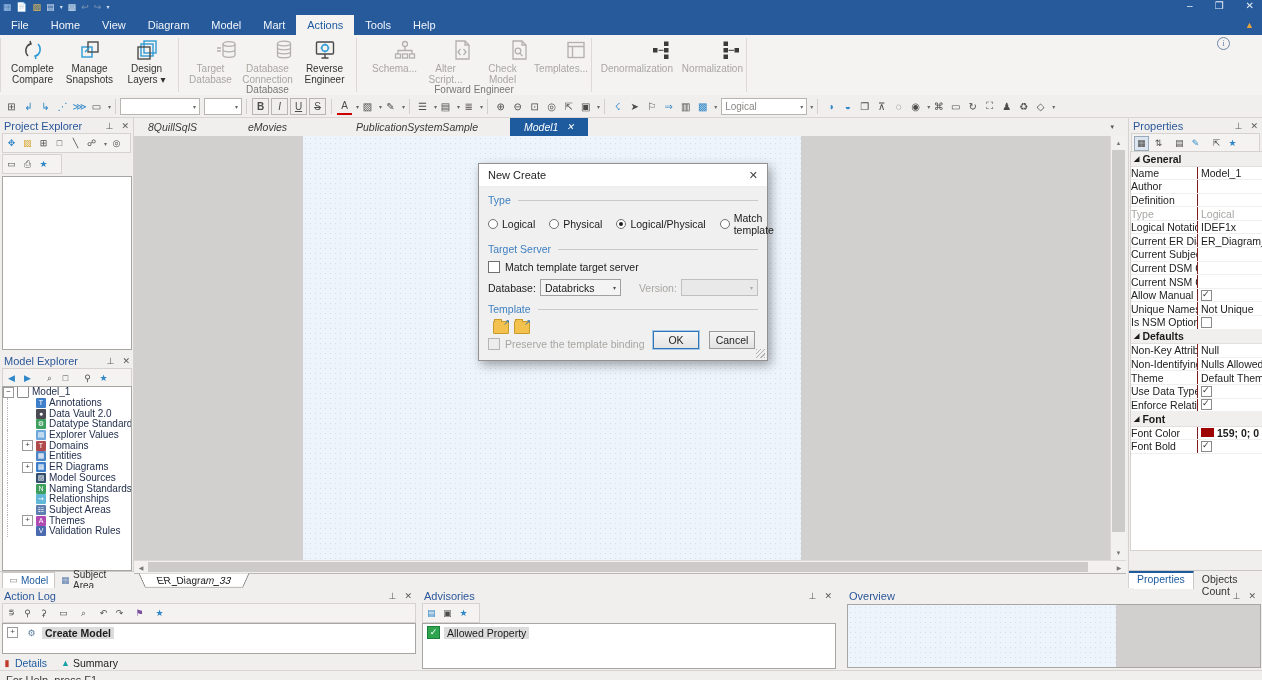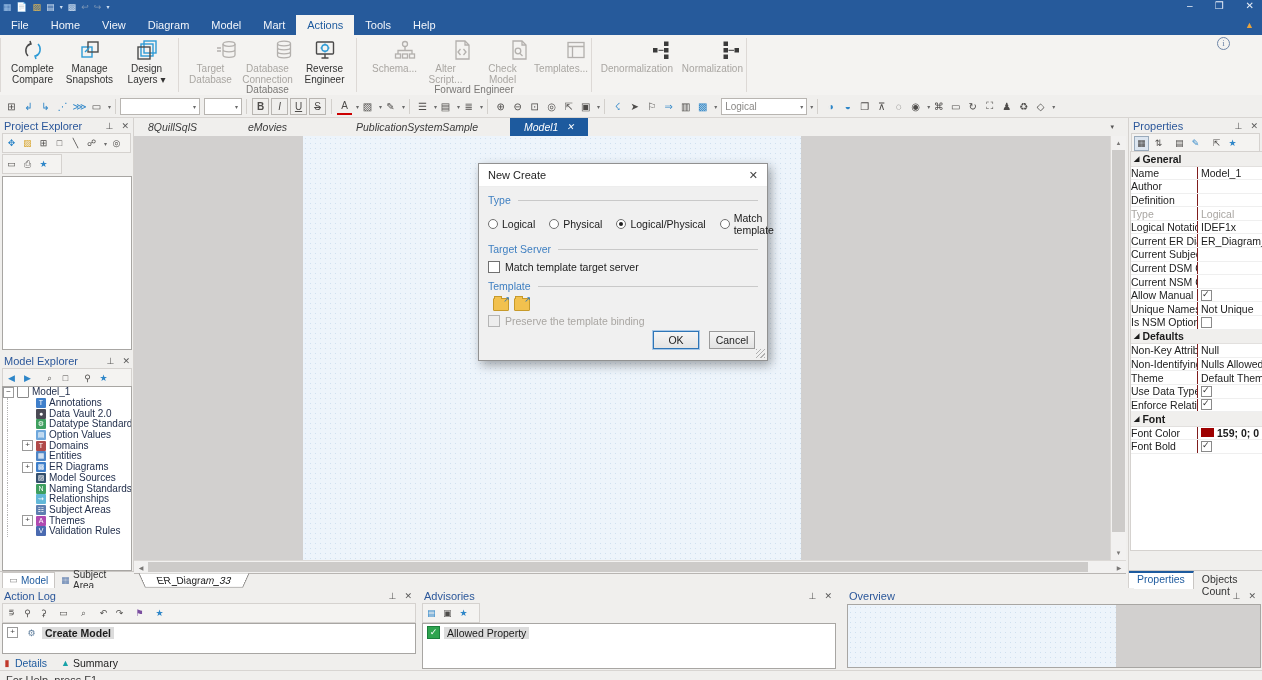--- a/index.html
+++ b/index.html
@@ -456,21 +456,21 @@
       <div class="trow">
           <span class="indent"></span>
           <span class="texp none"></span>
           <span class="ticon" style="background:#3f9f5f">⚙</span>
           <span>Datatype Standards</span>
         </div>
       <div class="trow">
           <span class="indent"></span>
           <span class="texp none"></span>
           <span class="ticon" style="background:#6fa8dc">▤</span>
-          <span>Option Values</span>
+          <span>Explorer Values</span>
         </div>
       <div class="trow">
           <span class="indent"></span>
           <span class="texp">+</span>
           <span class="ticon" style="background:#b04a4a">T</span>
           <span>Domains</span>
         </div>
       <div class="trow">
           <span class="indent"></span>
           <span class="texp none"></span>
@@ -588,20 +588,32 @@
         </span>
       <span class="ritem">
           <span class="radio"></span>
           <span>Match template</span>
         </span>
     </div>
     <div class="dsec">Target Server</div>
     <div class="drow">
       <span class="dcheck"></span>
       <span>Match template target server</span>
+    </div>
+    <div class="drow">
+      <span>Database:</span>
+      <div class="combo" style="width:82px;margin-left:4px">
+        <span>Databricks</span>
+          <span class="ca">▾</span>
+      </div>
+      <span class="dlabel-dis" style="margin-left:18px">Version:</span>
+      <div class="combo disabled" style="width:78px;margin-left:4px">
+        <span></span>
+          <span class="ca" style="color:#aaa">▾</span>
+      </div>
     </div>
     <div class="dsec">Template</div>
     <div class="drow">
       <span class="folder">
           <span class="fglyph">↗</span>
         </span>
       <span class="folder">
           <span class="fglyph">↗</span>
         </span>
     </div>

